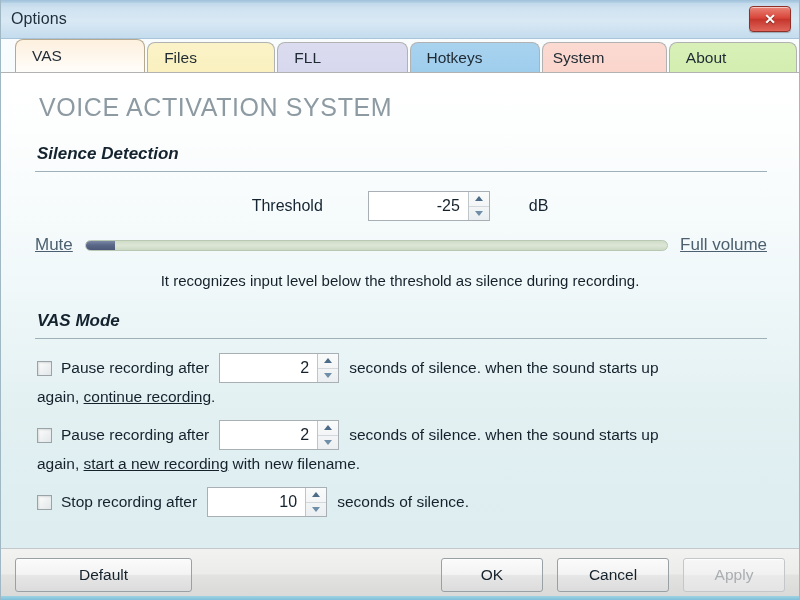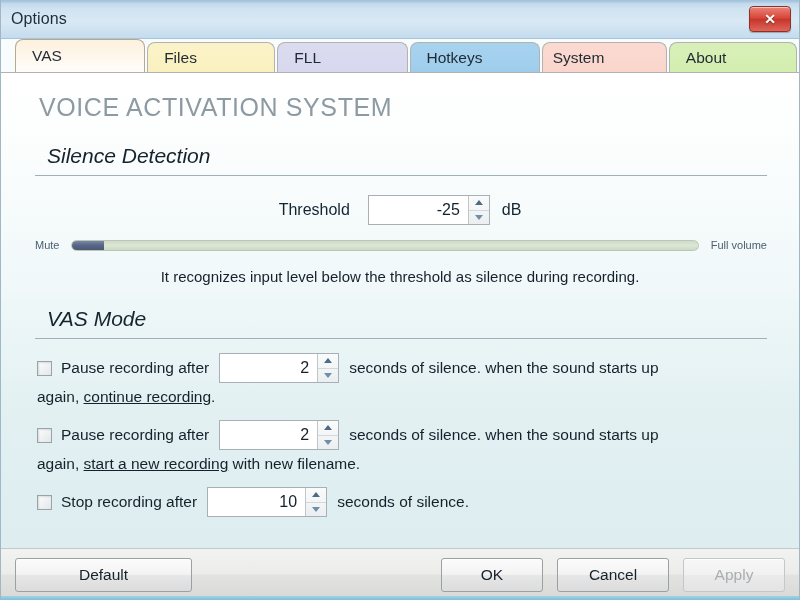--- a/index.html
+++ b/index.html
@@ -124,38 +124,39 @@
 
   .vas-title {
     font-size: 25px;
     color: #8d9aa2;
     letter-spacing: 0.6px;
     padding-top: 20px;
     margin: 0 0 4px 16px;
   }
 
   .section-head {
-    margin: 22px 0 0 24px;
-    font-size: 21px;
-    font-weight: normal;
+    margin: 22px 0 0 14px;
+    font-size: 17px;
+    font-weight: bold;
     font-style: italic;
     color: #14232e;
   }
   .section-rule {
     height: 0;
     border-top: 1px solid #9fb0b8;
     margin: 7px 10px 0 12px;
   }
 
   
   .threshold-row {
     display: flex;
     align-items: center;
     justify-content: center;
     margin-top: 19px;
+    gap: 27px;
   }
   .threshold-label {
     font-size: 16px;
     color: #152431;
     margin-right: 18px;
   }
   .spinbox {
     display: inline-flex;
     align-items: stretch;
     background: #ffffff;
@@ -211,23 +212,24 @@
   }
 
   
   .slider-row {
     display: flex;
     align-items: center;
     margin-top: 14px;
     padding: 0 10px 0 12px;
   }
   .slider-edge-label {
-    font-size: 11px;
+    font-size: 17px;
     color: #4d6070;
     white-space: nowrap;
+    text-decoration: underline;
   }
   .slider-track {
     flex: 1 1 auto;
     position: relative;
     height: 11px;
     margin: 0 12px;
     border-radius: 6px;
     background: linear-gradient(180deg, #cfdcc8 0%, #dde6d6 50%, #cbd9c4 100%);
     border: 1px solid #b9c8b2;
     box-sizing: border-box;

